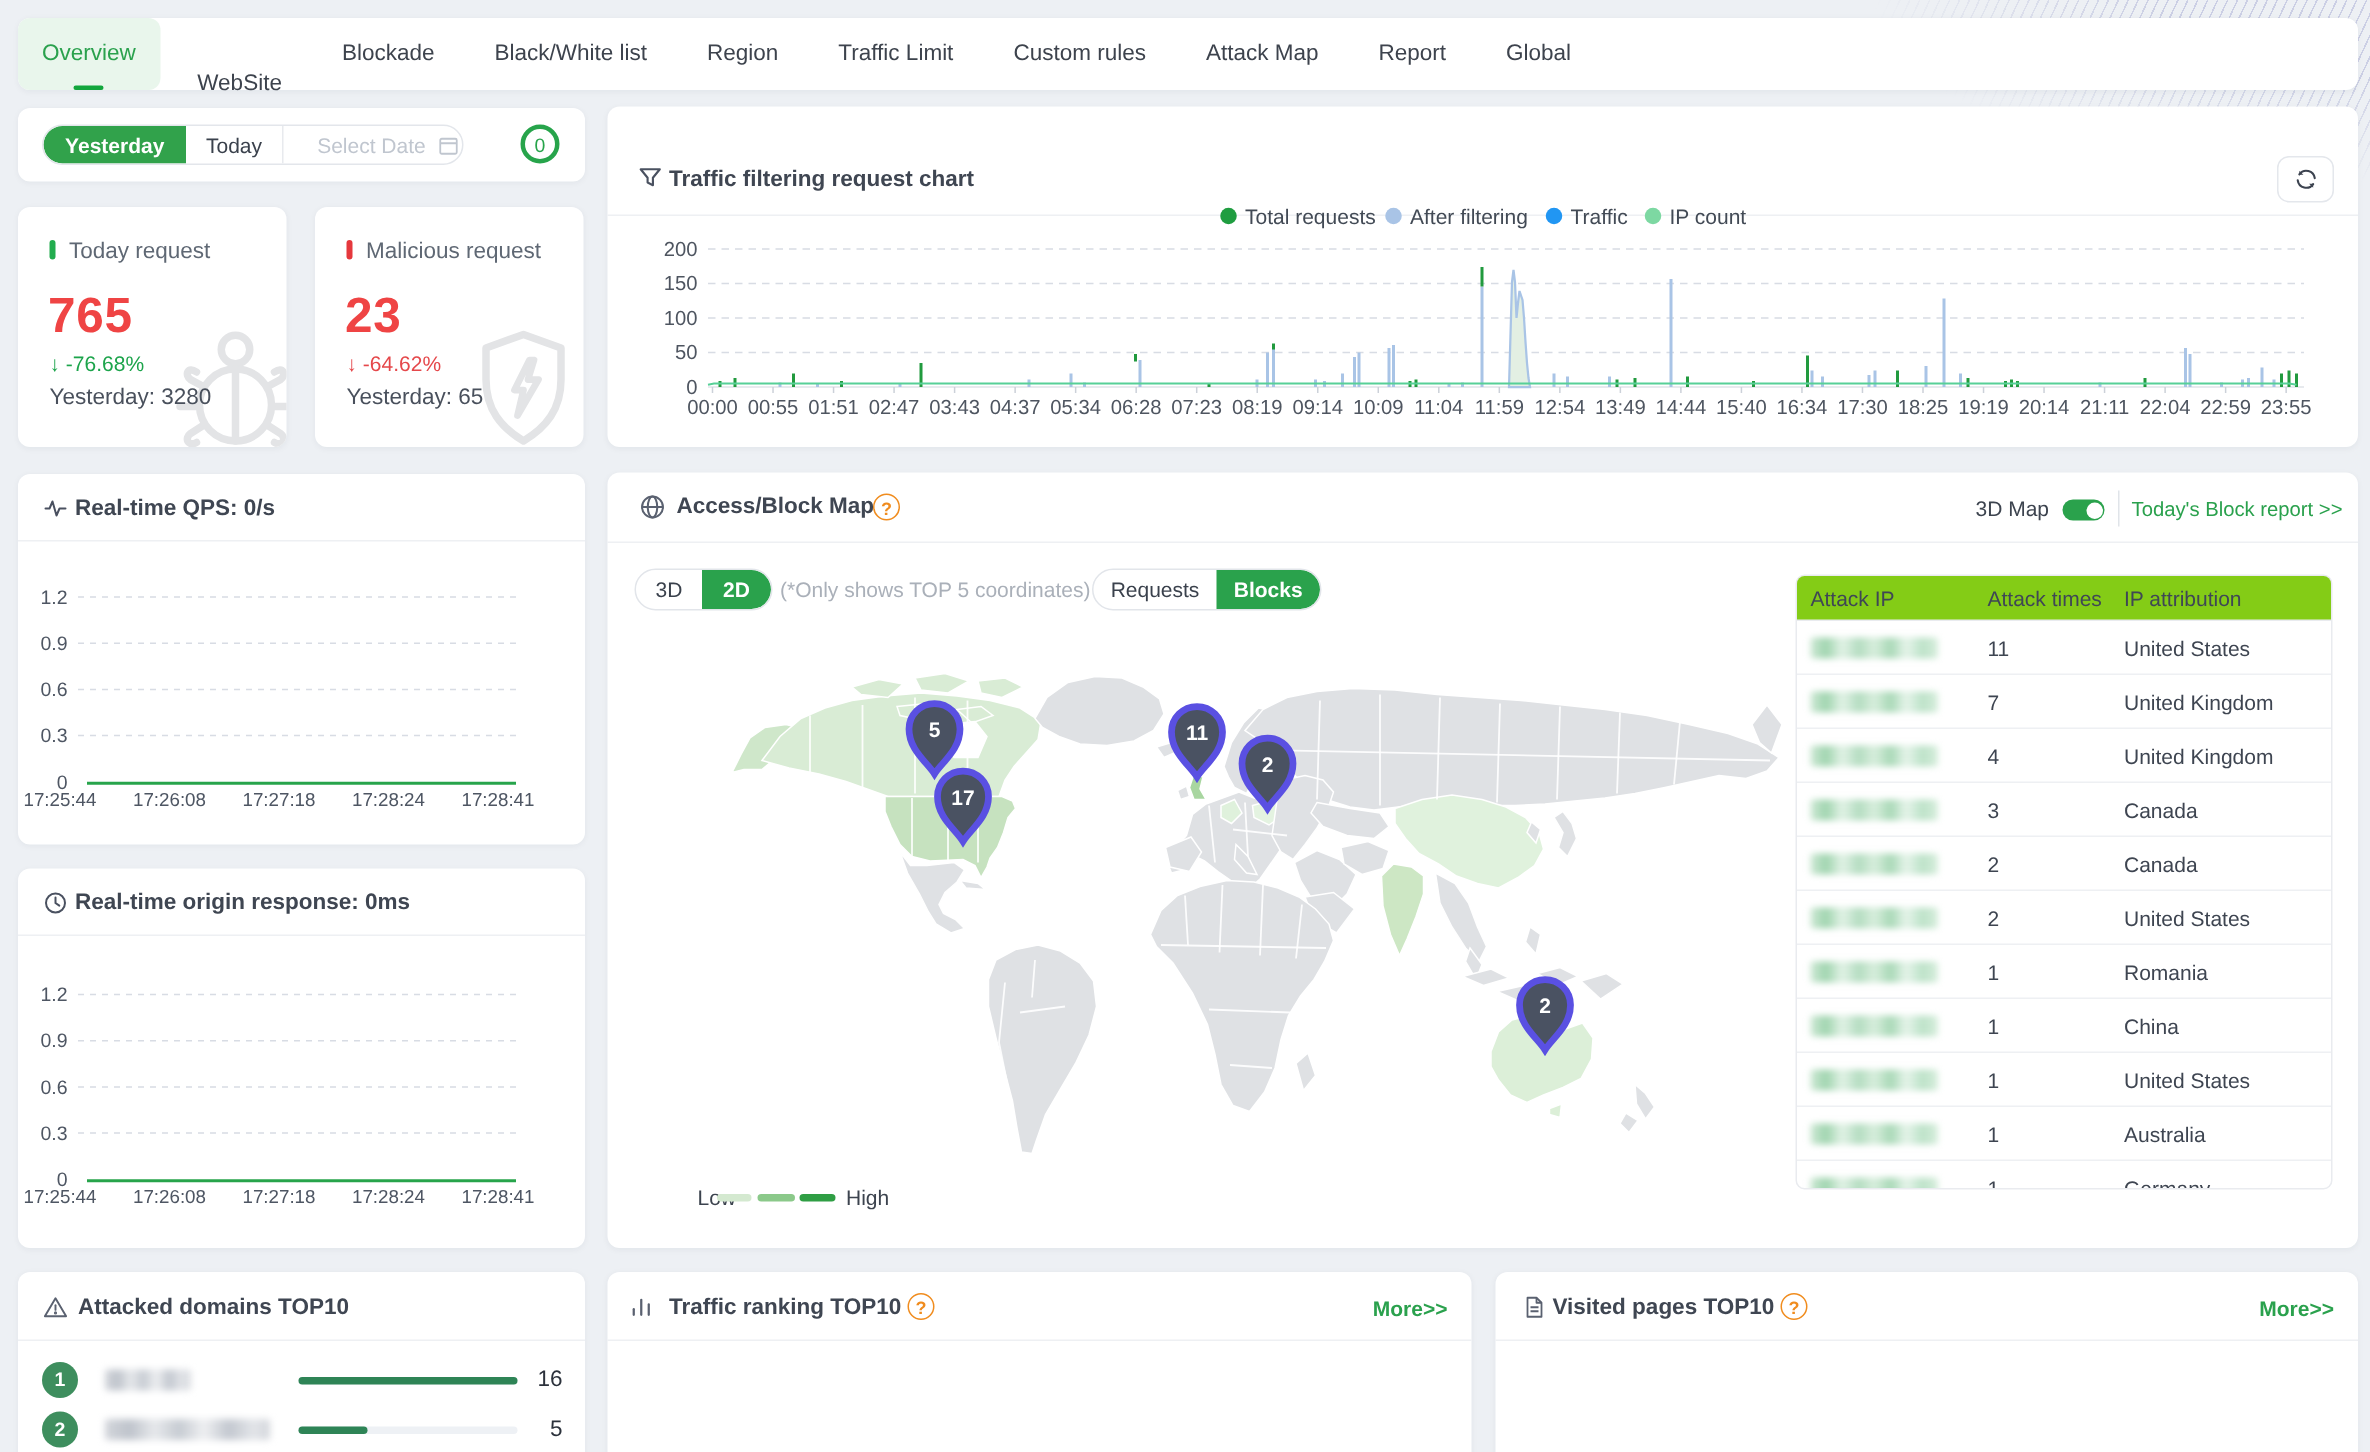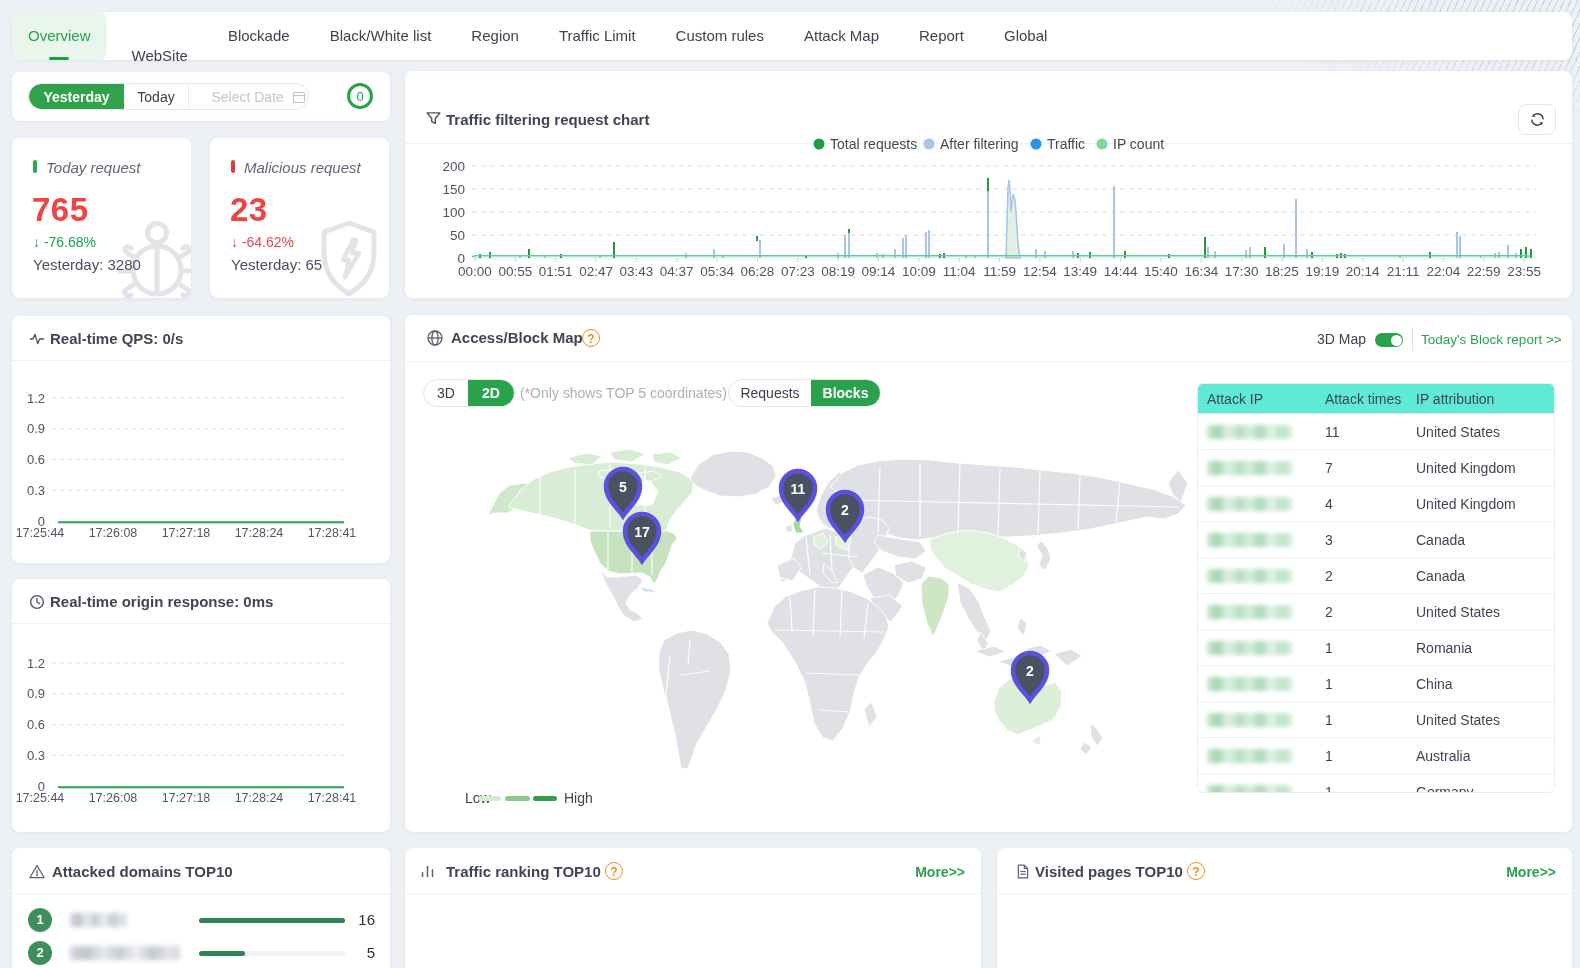--- a/index.html
+++ b/index.html
@@ -19,21 +19,21 @@
 .nav .tab.active:after { content:""; position:absolute; left:50%; margin-left:-10px; bottom:0px; width:20px; height:3px; background:#12a63c; border-radius:2px; }
 
 .datecard { left:12px; top:72px; width:378px; height:49px; }
 .seg { position:absolute; left:16px; top:11px; height:27px; display:flex; border:1px solid #e3e6eb; border-radius:14px; overflow:hidden; background:#fff; font-size:14px; }
 .seg > div { display:flex; align-items:center; justify-content:center; }
 .seg .on { background:#31a24b; color:#fff; border-radius:13px 0 0 13px; font-weight:bold; }
 .badge0 { position:absolute; left:335px; top:11px; width:26px; height:26px; border:3px solid #27a44b; border-radius:50%; color:#27a44b; font-size:13px; display:flex; align-items:center; justify-content:center; }
 
 .stat1 { left:12px; top:138px; width:179px; height:160px; overflow:hidden; }
 .stat2 { left:210px; top:138px; width:179px; height:160px; overflow:hidden; }
-.stat .t { position:absolute; left:34px; top:21px; font-size:15px; color:#5f6874;font-style:italic; }
+.stat .t { position:absolute; left:34px; top:21px; font-size:15px; color:#5f6874; }
 .stat .bar { position:absolute; left:21px; top:22px; width:4px; height:13px; border-radius:2px; }
 .stat .num { position:absolute; left:20px; top:53px; font-size:33px; font-weight:bold; color:#ef4444; letter-spacing:0.5px; }
 .stat .pct { position:absolute; left:21px; top:96px; font-size:14px; }
 .stat .yd { position:absolute; left:21px; top:118px; font-size:15px; color:#49505c; }
 .stat svg.wm { position:absolute; z-index:0; }
 .stat .t,.stat .num,.stat .pct,.stat .yd { z-index:1; }
 
 .chartcard { left:405px; top:71px; width:1167px; height:227px; }
 .cardhead { position:absolute; left:0; top:0; right:0; height:50px; border-bottom:1px solid #eef0f3;margin-top:23px; }
 .cardhead .title { position:absolute; left:41px; top:17px; font-size:15px; font-weight:bold; color:#3f4652; }
@@ -47,21 +47,21 @@
 .mapcard { left:405px; top:315px; width:1167px; height:517px;padding-left:12px; }
 .maphead { position:absolute; left:0; top:0; right:0; height:47px; border-bottom:1px solid #eef0f3; }
 .qmark { display:inline-block; width:18px; height:18px; border:1.5px solid #f08c1e; border-radius:50%; color:#f08c1e; font-size:12px; font-weight:bold; text-align:center; line-height:18px; }
 .mseg { position:absolute; height:28px; display:flex; border:1px solid #e2e5ea; border-radius:15px; overflow:hidden; background:#fff; font-size:14px; color:#3a414c; }
 .mseg > div { display:flex; align-items:center; justify-content:center; }
 .mseg .on { background:#2aa24c; color:#fff; border-radius:0 14px 14px 0; font-weight:bold; }
 .toggle { position:absolute; width:28px; height:14px; background:#2aa24c; border-radius:7px; }
 .toggle:after { content:""; position:absolute; right:1.5px; top:1.5px; width:11px; height:11px; background:#fff; border-radius:50%; }
 
 .atktable { position:absolute; left:792px; top:68px; width:358px; height:410px; border:1px solid #e9ebef; border-radius:6px; overflow:hidden; background:#fff; font-size:14px; color:#3e4551; }
-.atktable .hrow { height:30px; background:#5eead4; border-bottom:1px solid #e9ebef; position:relative; color:#3f4755;text-align:right; }
+.atktable .hrow { height:30px; background:#84cc16; border-bottom:1px solid #e9ebef; position:relative; color:#3f4755;text-align:right; }
 .atktable .row { height:36px; border-bottom:1px solid #eef0f3; position:relative; }
 .atktable .c1 { position:absolute; left:9px; top:50%; transform:translateY(-50%); }
 .atktable .c2 { position:absolute; left:127px; top:50%; transform:translateY(-50%); }
 .atktable .c3 { position:absolute; left:218px; top:50%; transform:translateY(-50%); }
 .ipblur { width:85px; height:14px; border-radius:2px; filter:blur(2px);
   background:linear-gradient(90deg,#cfe9d6 0%,#9fd4ae 12%,#e2f2e6 25%,#b3dcc0 38%,#d8eedd 50%,#a8d8b6 63%,#e6f4ea 75%,#bce2c8 88%,#d8eedd 100%); }
 
 .dom { left:12px; top:848px; width:378px; height:150px; }
 .trank { left:405px; top:848px; width:576px; height:150px; }
 .vpages { left:997px; top:848px; width:575px; height:150px; }

